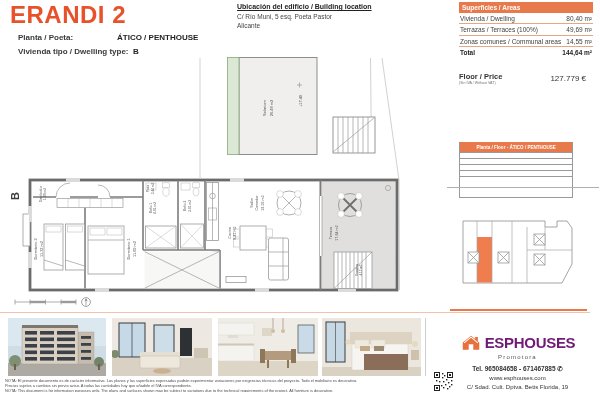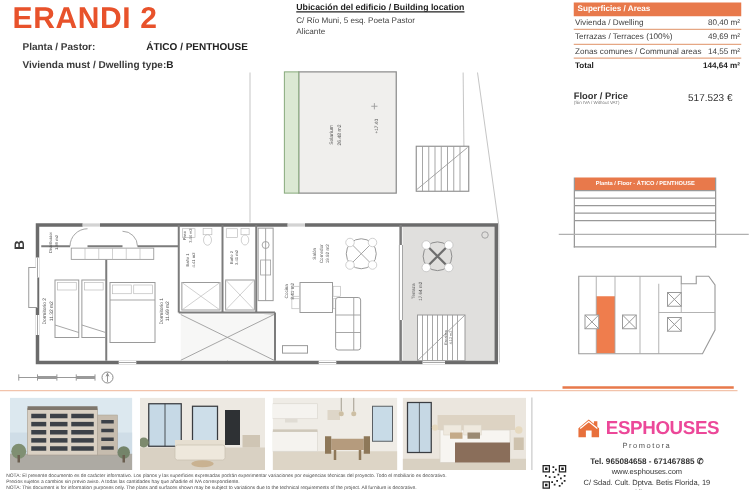--- a/index.html
+++ b/index.html
@@ -39,39 +39,39 @@
   .thin{stroke:#9a9a9a;stroke-width:.7;fill:none;}
   .thin2{stroke:#a8a8a8;stroke-width:.7;fill:none;}
   .fw{fill:#fff;stroke:#9a9a9a;stroke-width:.8;}
   .fw2{fill:#fff;stroke:#b5b5b5;stroke-width:.5;}
   
   .ph{top:318px;height:58px;overflow:hidden;}
   .ph svg{display:block;width:100%;height:100%;}
   .vdiv{left:425px;top:318px;width:1px;height:58px;background:#cccccc;}
   
   .brandrow{left:437px;top:333px;width:161px;display:flex;align-items:center;justify-content:center;gap:3px;}
-  .brandname{font-size:15px;font-weight:800;color:#ec4899;letter-spacing:-.3px;}
+  .brandname{font-size:15px;font-weight:800;color:#701a75;letter-spacing:-.3px;}
   .tagline{left:437px;top:354px;width:161px;text-align:center;font-size:6px;letter-spacing:1.2px;color:#555;}
   .phone{left:437px;top:365px;width:161px;text-align:center;font-size:6.5px;font-weight:700;color:#333;}
   .web{left:437px;top:375px;width:161px;text-align:center;font-size:6px;color:#333;}
   .addr{left:437px;top:384px;width:161px;text-align:center;font-size:6px;color:#333;}
   .city{left:437px;top:392px;width:161px;text-align:center;font-size:6px;color:#333;}
   .qr{left:433px;top:371px;width:21px;height:21px;}
   
   .disc{left:5px;top:379px;width:636px;transform:scale(.655);transform-origin:0 0;font-size:6px;line-height:7.3px;color:#4a4a4a;}
 </style>
 </head>
 <body>
 
 <div class="page">
 
   <div class="abs title">ERANDI 2</div>
-  <span class="abs mlabel" style="left:18px;top:33px;">Planta / Pastor:</span>
+  <span class="abs mlabel" style="left:18px;top:33px;">Planta / Poeta:</span>
   <span class="abs mvalue" style="left:117px;top:33px;">ÁTICO / PENTHOUSE</span>
-  <span class="abs mlabel" style="left:18px;top:47px;">Vivienda must / Dwelling type:</span>
+  <span class="abs mlabel" style="left:18px;top:47px;">Vivienda tipo / Dwelling type:</span>
   <span class="abs mvalue" style="left:133px;top:47px;">B</span>
 
   <div class="abs loc-h">Ubicación del edificio / Building location</div>
   <div class="abs loc-a1">C/ Río Muni, 5 esq. Poeta Pastor</div>
   <div class="abs loc-a2">Alicante</div>
 
   <div class="abs areas">
     <div class="areas-h">Superficies / Areas</div>
     <div class="arow">
       <span>Vivienda / Dwelling</span>
@@ -86,21 +86,21 @@
         <span>14,55 m²</span>
     </div>
     <div class="arow total">
       <span>Total</span>
         <span>144,64 m²</span>
     </div>
   </div>
 
   <div class="abs price-l">Floor / Price</div>
   <div class="abs price-s">(Sin IVA / Without VAT)</div>
-  <div class="abs price-v">517.523 €</div>
+  <div class="abs price-v">127.779 €</div>
 
   <svg class="abs plan" viewBox="0 0 450 258">
     <g>
       <line class="lt" x1="200" y1="2" x2="200" y2="122"></line>
       <line class="lt" x1="370.5" y1="2" x2="371.5" y2="96"></line>
       <line class="lt" x1="382" y1="2" x2="399" y2="124"></line>
       <line class="lt" x1="399" y1="124" x2="399.5" y2="234"></line>
     </g>
     <g>
       <rect x="239" y="1.5" width="78" height="97" fill="#f0efed" stroke="#8d8d8d" stroke-width="1"></rect>

